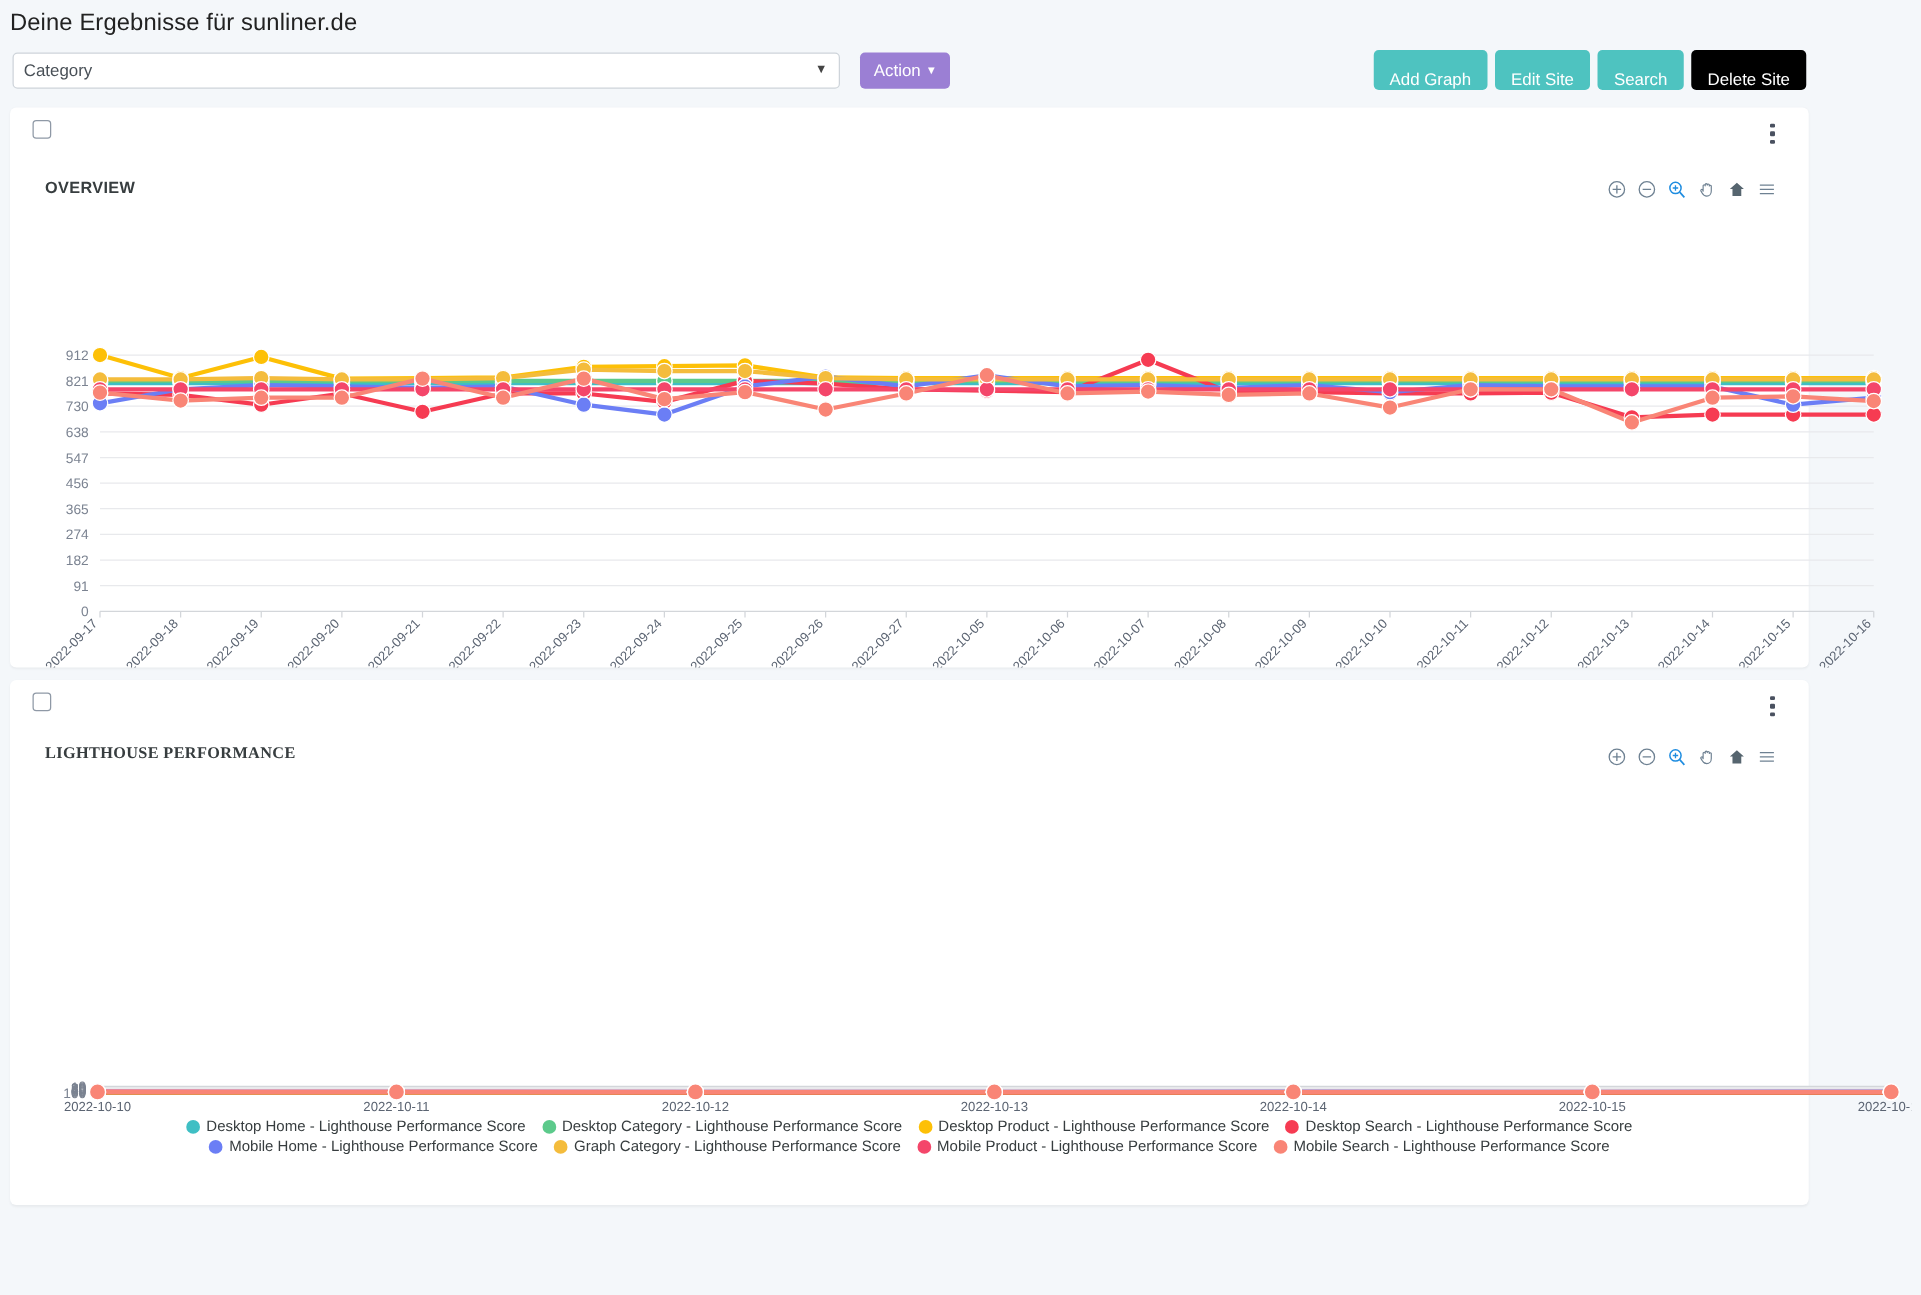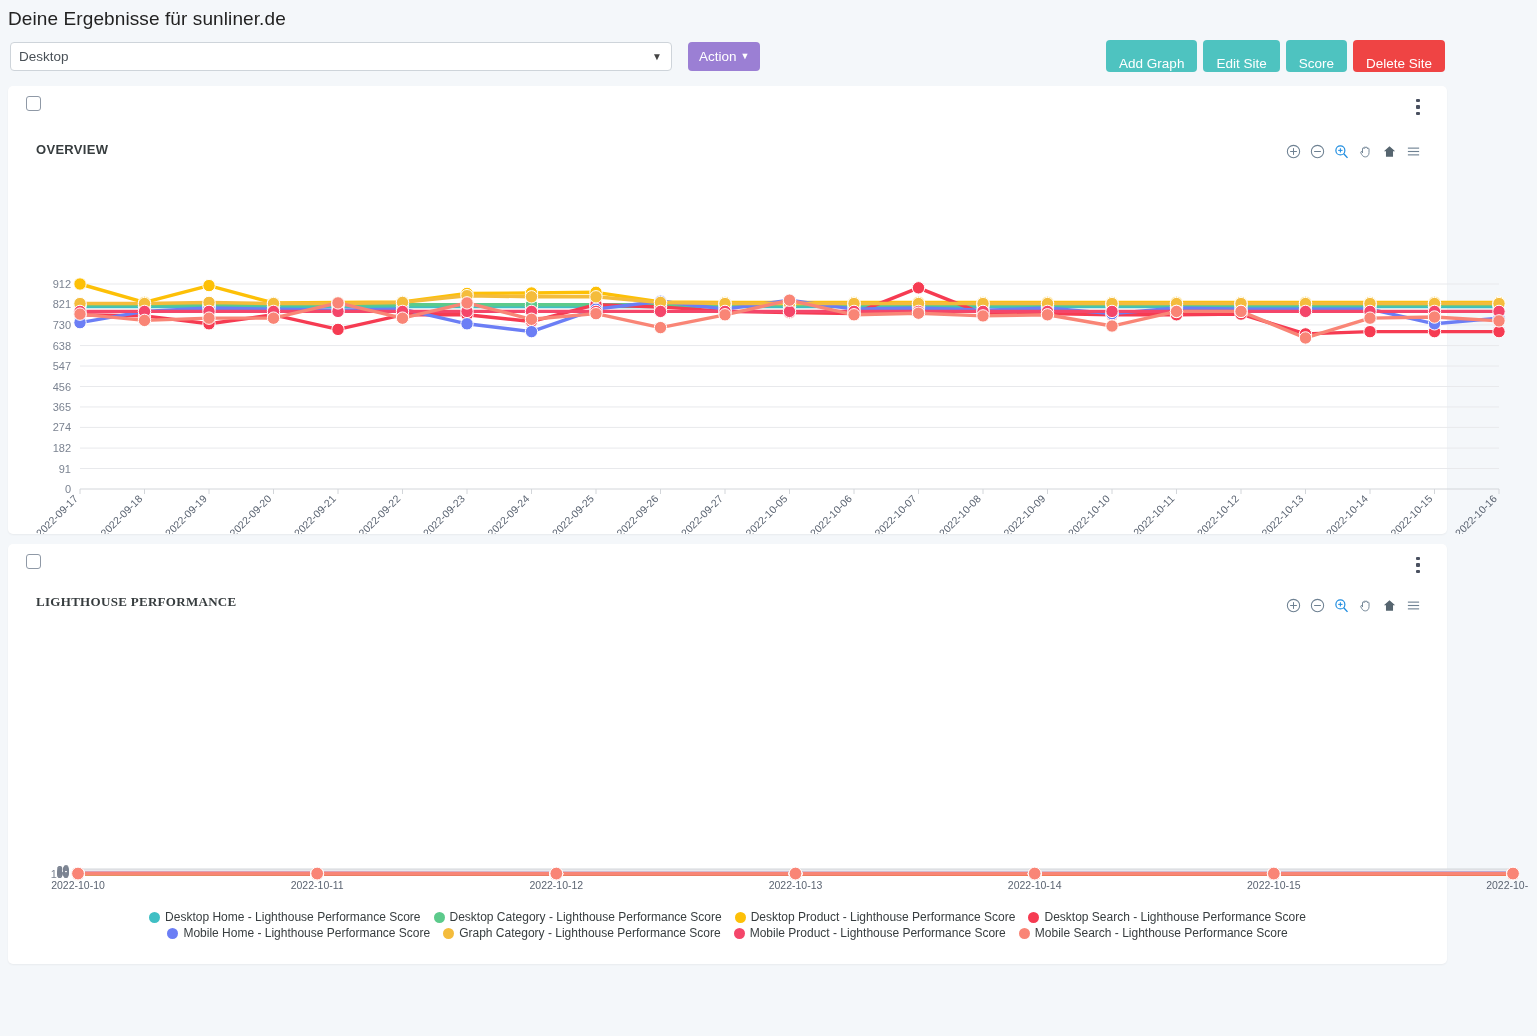--- a/index.html
+++ b/index.html
@@ -69,21 +69,21 @@
     height: 30px;
     border: none;
     border-radius: 4px;
     color: #fff;
     font-size: 13.5px;
     padding: 16px 13px;
     cursor: pointer;
     font-family: "Liberation Sans", sans-serif;
   }
   .btn-teal { background: #4ec3c0; }
-  .btn-red  { background: #ef4444; }
+  .btn-red  { background: #000000; }
 
   
   .panel {
     background: #fff;
     border-radius: 5px;
     margin: 10px 8px 0 8px;
     position: relative;
     box-shadow: 0 1px 2px rgba(0,0,0,.05);
   }
   #panel-overview { height: 448px; }
@@ -146,21 +146,21 @@
     position: absolute;
     width: 100%;
     display: flex;
     flex-wrap: wrap;
     justify-content: center;
     align-items: center;
     gap: 4px 16px;
     padding: 0 24px;
   }
   #legend-overview { top: 490px; }
-  #legend-lighthouse { top: 366px; padding: 0 12px; gap: 2px 13px; }
+  #legend-lighthouse { top: 350px; padding: 0 12px; gap: 2px 13px; }
   .legend-item {
     display: flex; align-items: center;
     gap: 5px;
     font-size: 12.5px;
     color: #373d3f;
     cursor: pointer;
     white-space: nowrap;
   }
   #legend-lighthouse .legend-item { font-size: 12px; }
   .legend-dot {
@@ -172,32 +172,32 @@
 </style>
 </head>
 <body>
 
 <div class="page">
 
   <div class="page-title">Deine Ergebnisse für sunliner.de</div>
 
   <div class="toolbar">
     <div class="select-box">
-      <span>Desktop</span>
+      <span>Category</span>
       <span class="caret">▼</span>
     </div>
     <button class="action-btn">
       <span>Action</span>
       <span class="caret">▼</span>
     </button>
 
     <div class="right-btns">
       <button class="btn btn-teal">Add Graph</button>
       <button class="btn btn-teal">Edit Site</button>
-      <button class="btn btn-teal">Score</button>
+      <button class="btn btn-teal">Search</button>
       <button class="btn btn-red">Delete Site</button>
     </div>
   </div>
 
   <div class="panel" id="panel-overview">
     <div class="panel-cb"></div>
     <div class="kebab">
         <span></span>
         <span></span>
         <span></span>

